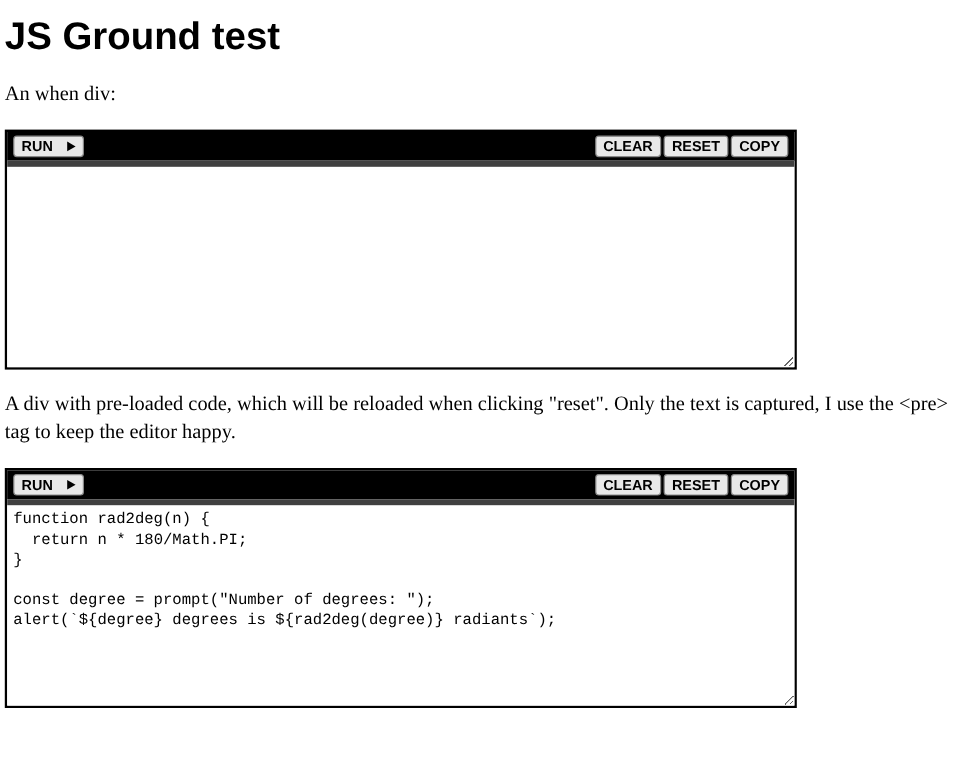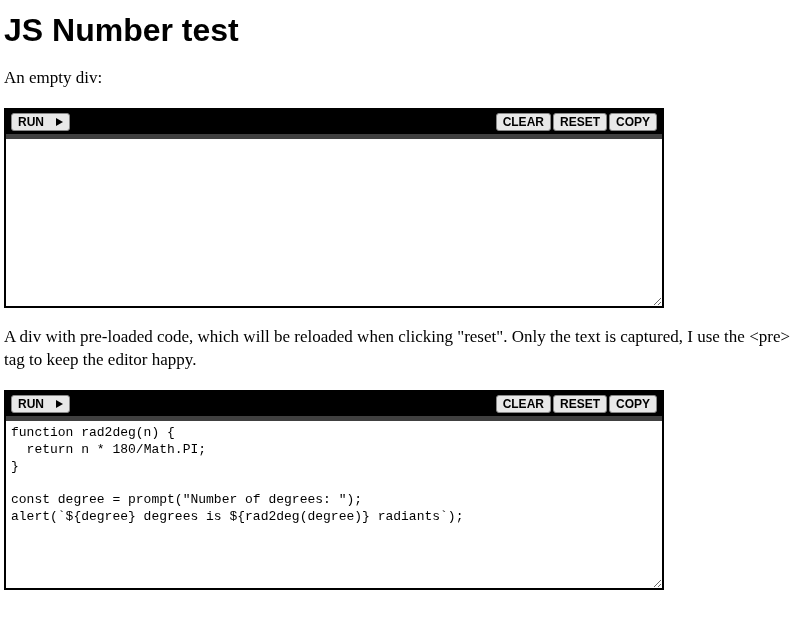--- a/index.html
+++ b/index.html
@@ -73,23 +73,23 @@
       line-height: 1.3;
       outline: none;
       display: block;
       background: #fff;
       overflow: auto;
     }
   </style>
 </head>
 <body>
 
-<h1>JS Number test</h1>
+<h1>JS Ground test</h1>
 
-<p>An empty div:</p>
+<p>An when div:</p>
 
 <div class="jsground">
   <div class="toolbar">
     <button class="btn">
       <span>RUN</span>
       <span class="play-icon"></span>
     </button>
     <div class="toolbar-spacer"></div>
     <button class="btn">CLEAR</button>
     <button class="btn">RESET</button>

